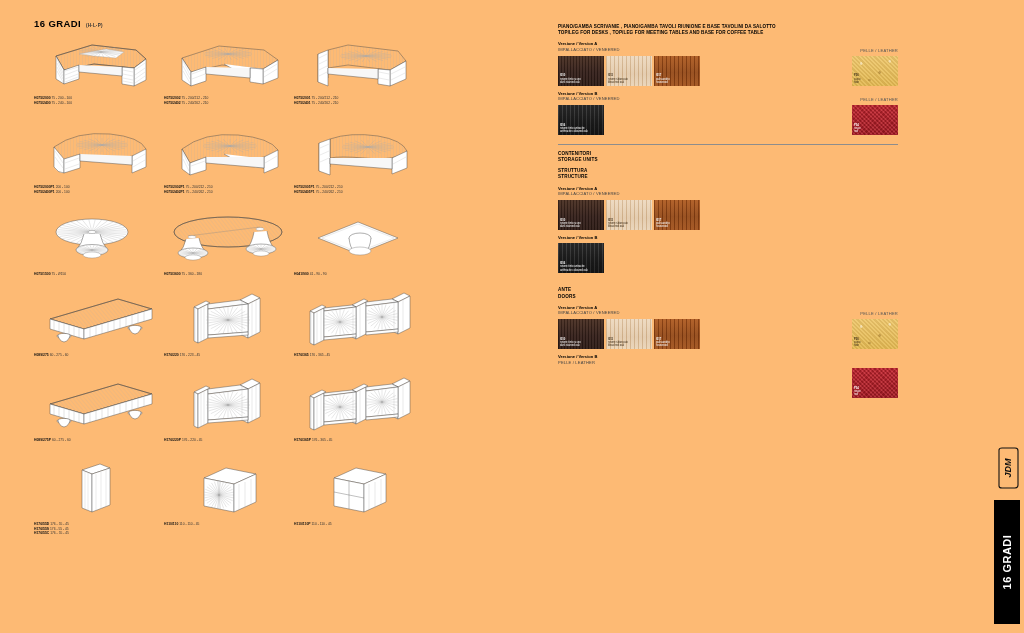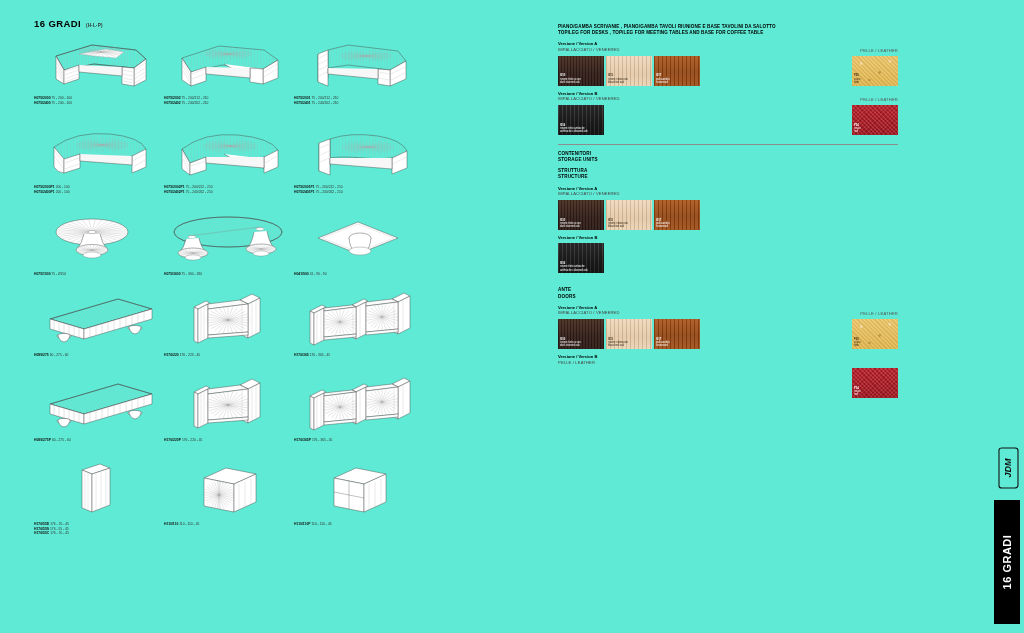--- a/index.html
+++ b/index.html
@@ -6,21 +6,21 @@
   html, body {
     margin: 0; padding: 0;
     width: 1024px; height: 633px;
     background: #ffffff;
     font-family: "Liberation Sans", sans-serif;
     overflow: hidden;
   }
   #page {
     position: relative;
     width: 1024px; height: 633px;
-    background: #5eead4;
+    background: #fdba74;
   }
 
   
   #left-col {
     position: absolute;
     left: 34px; top: 18px;
     width: 500px; height: 600px;
   }
   #page-title {
     font-size: 9.5px;

